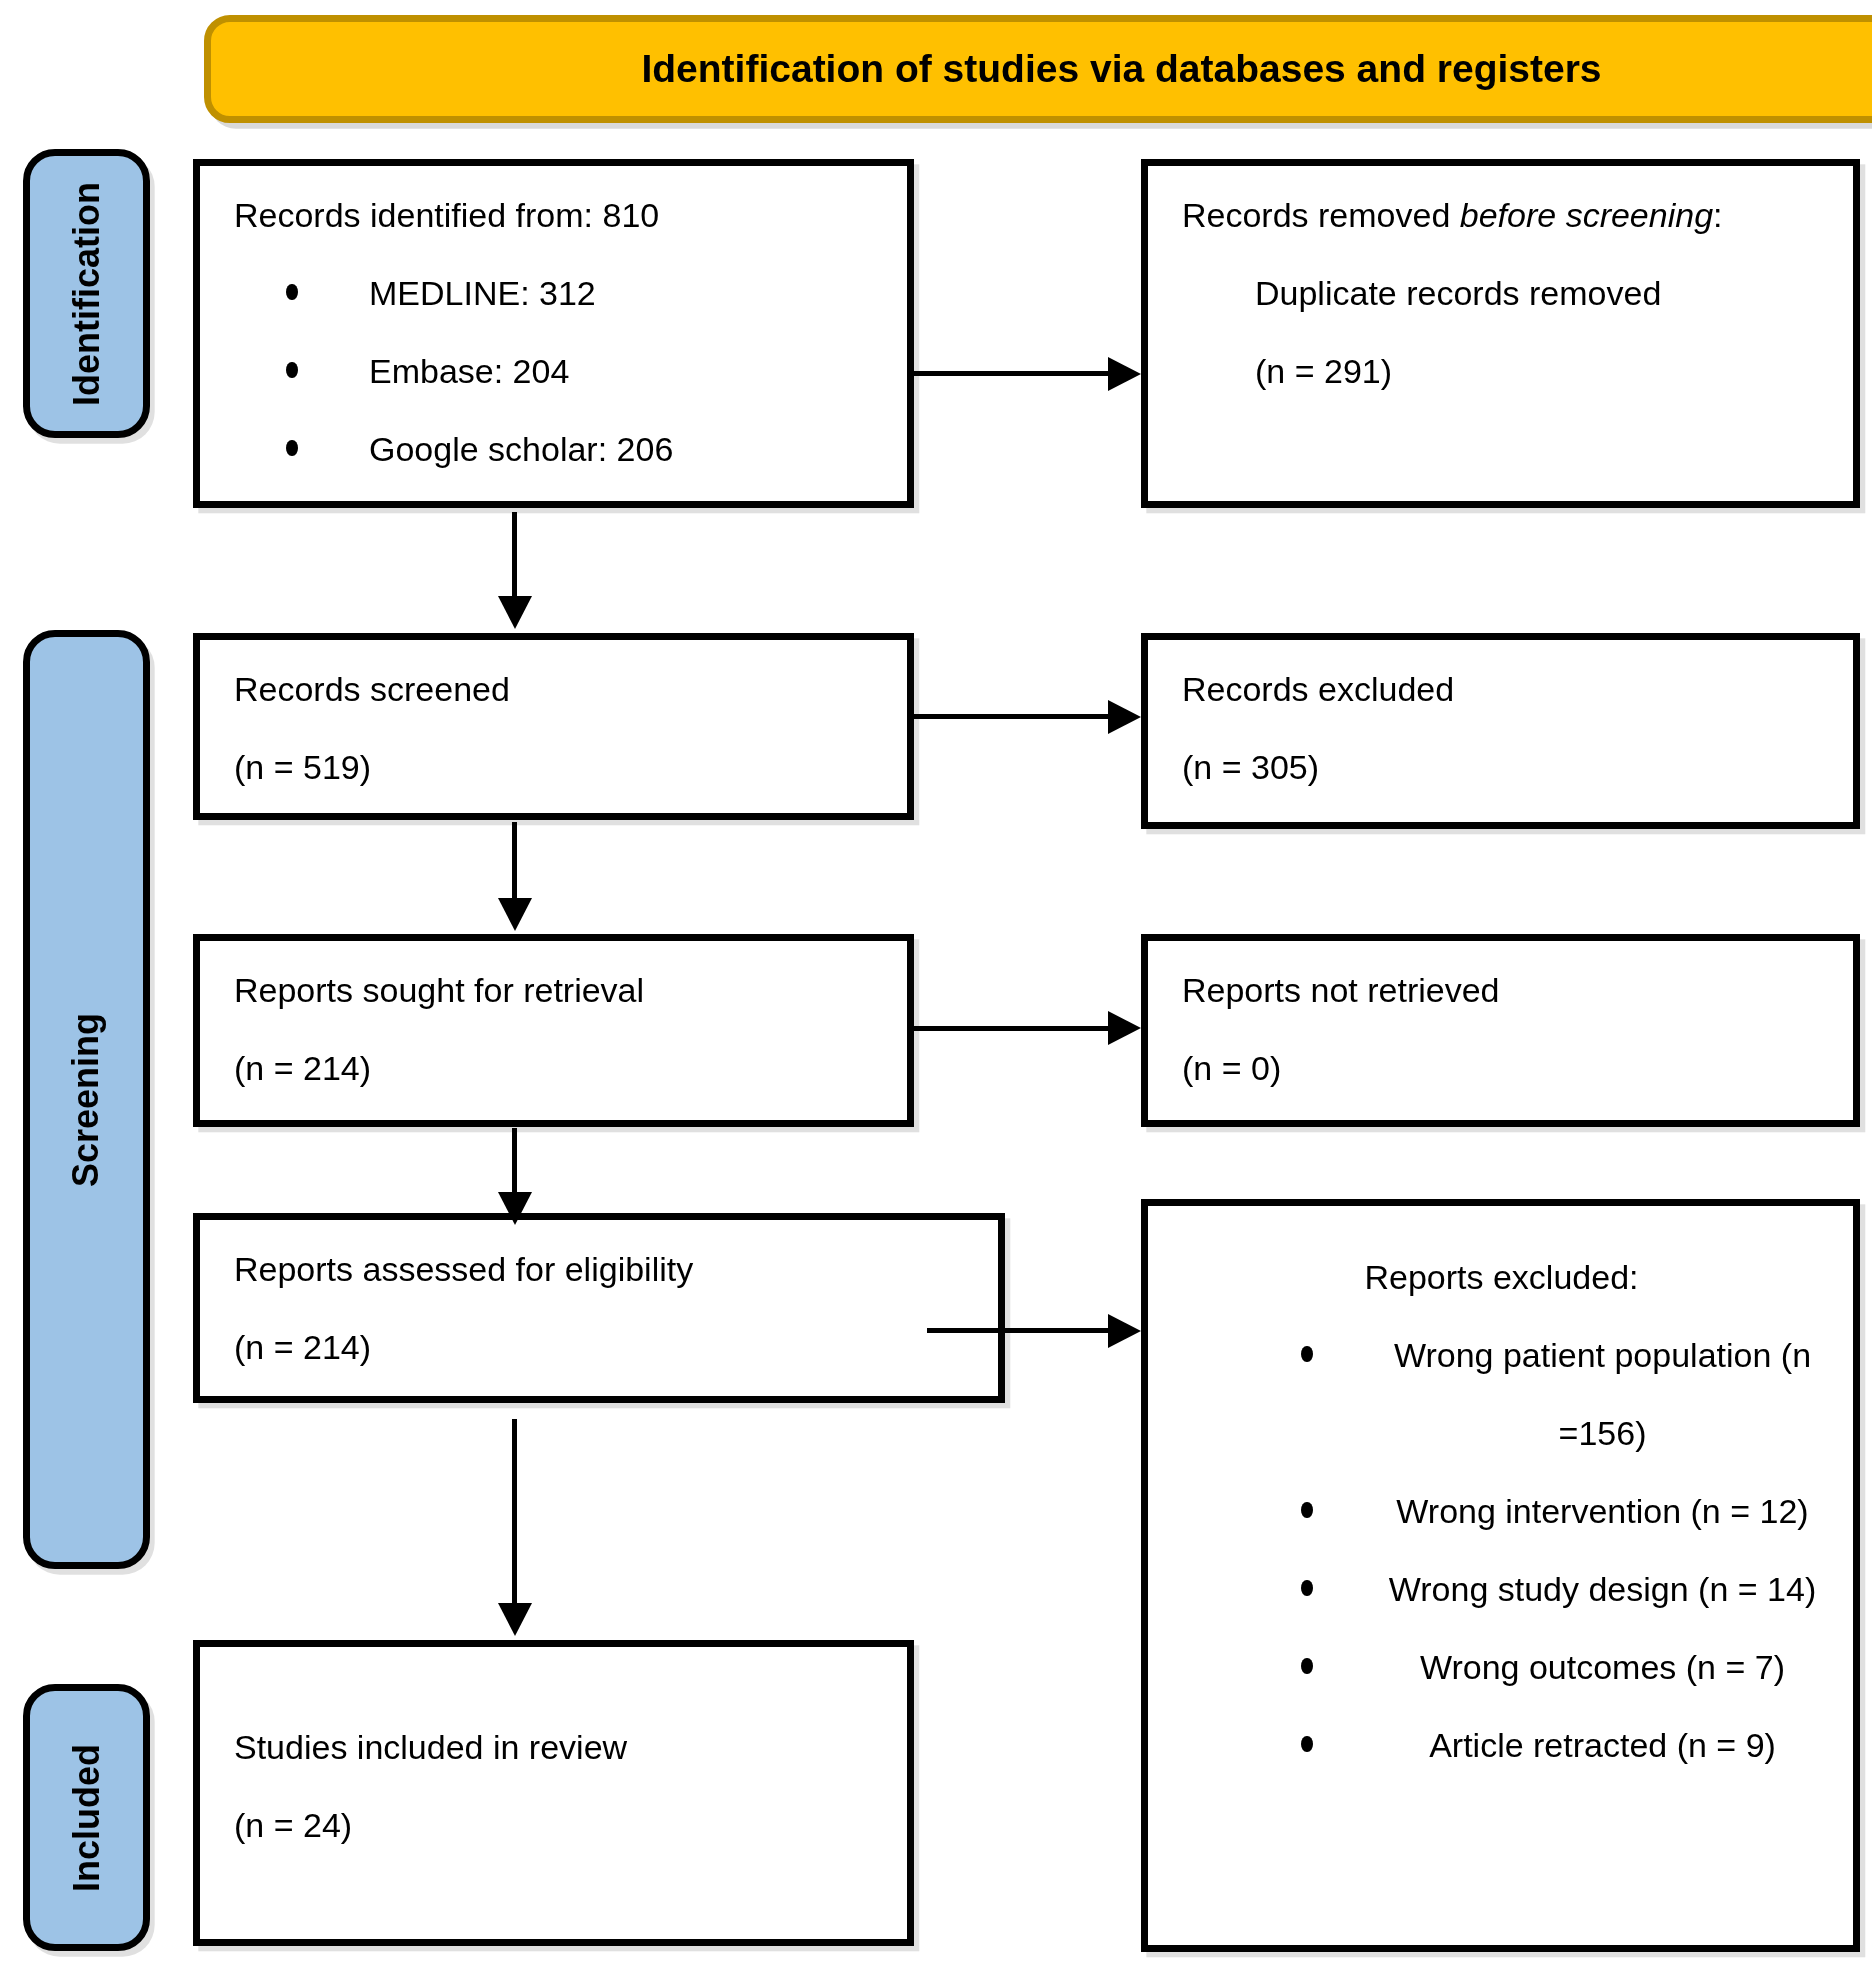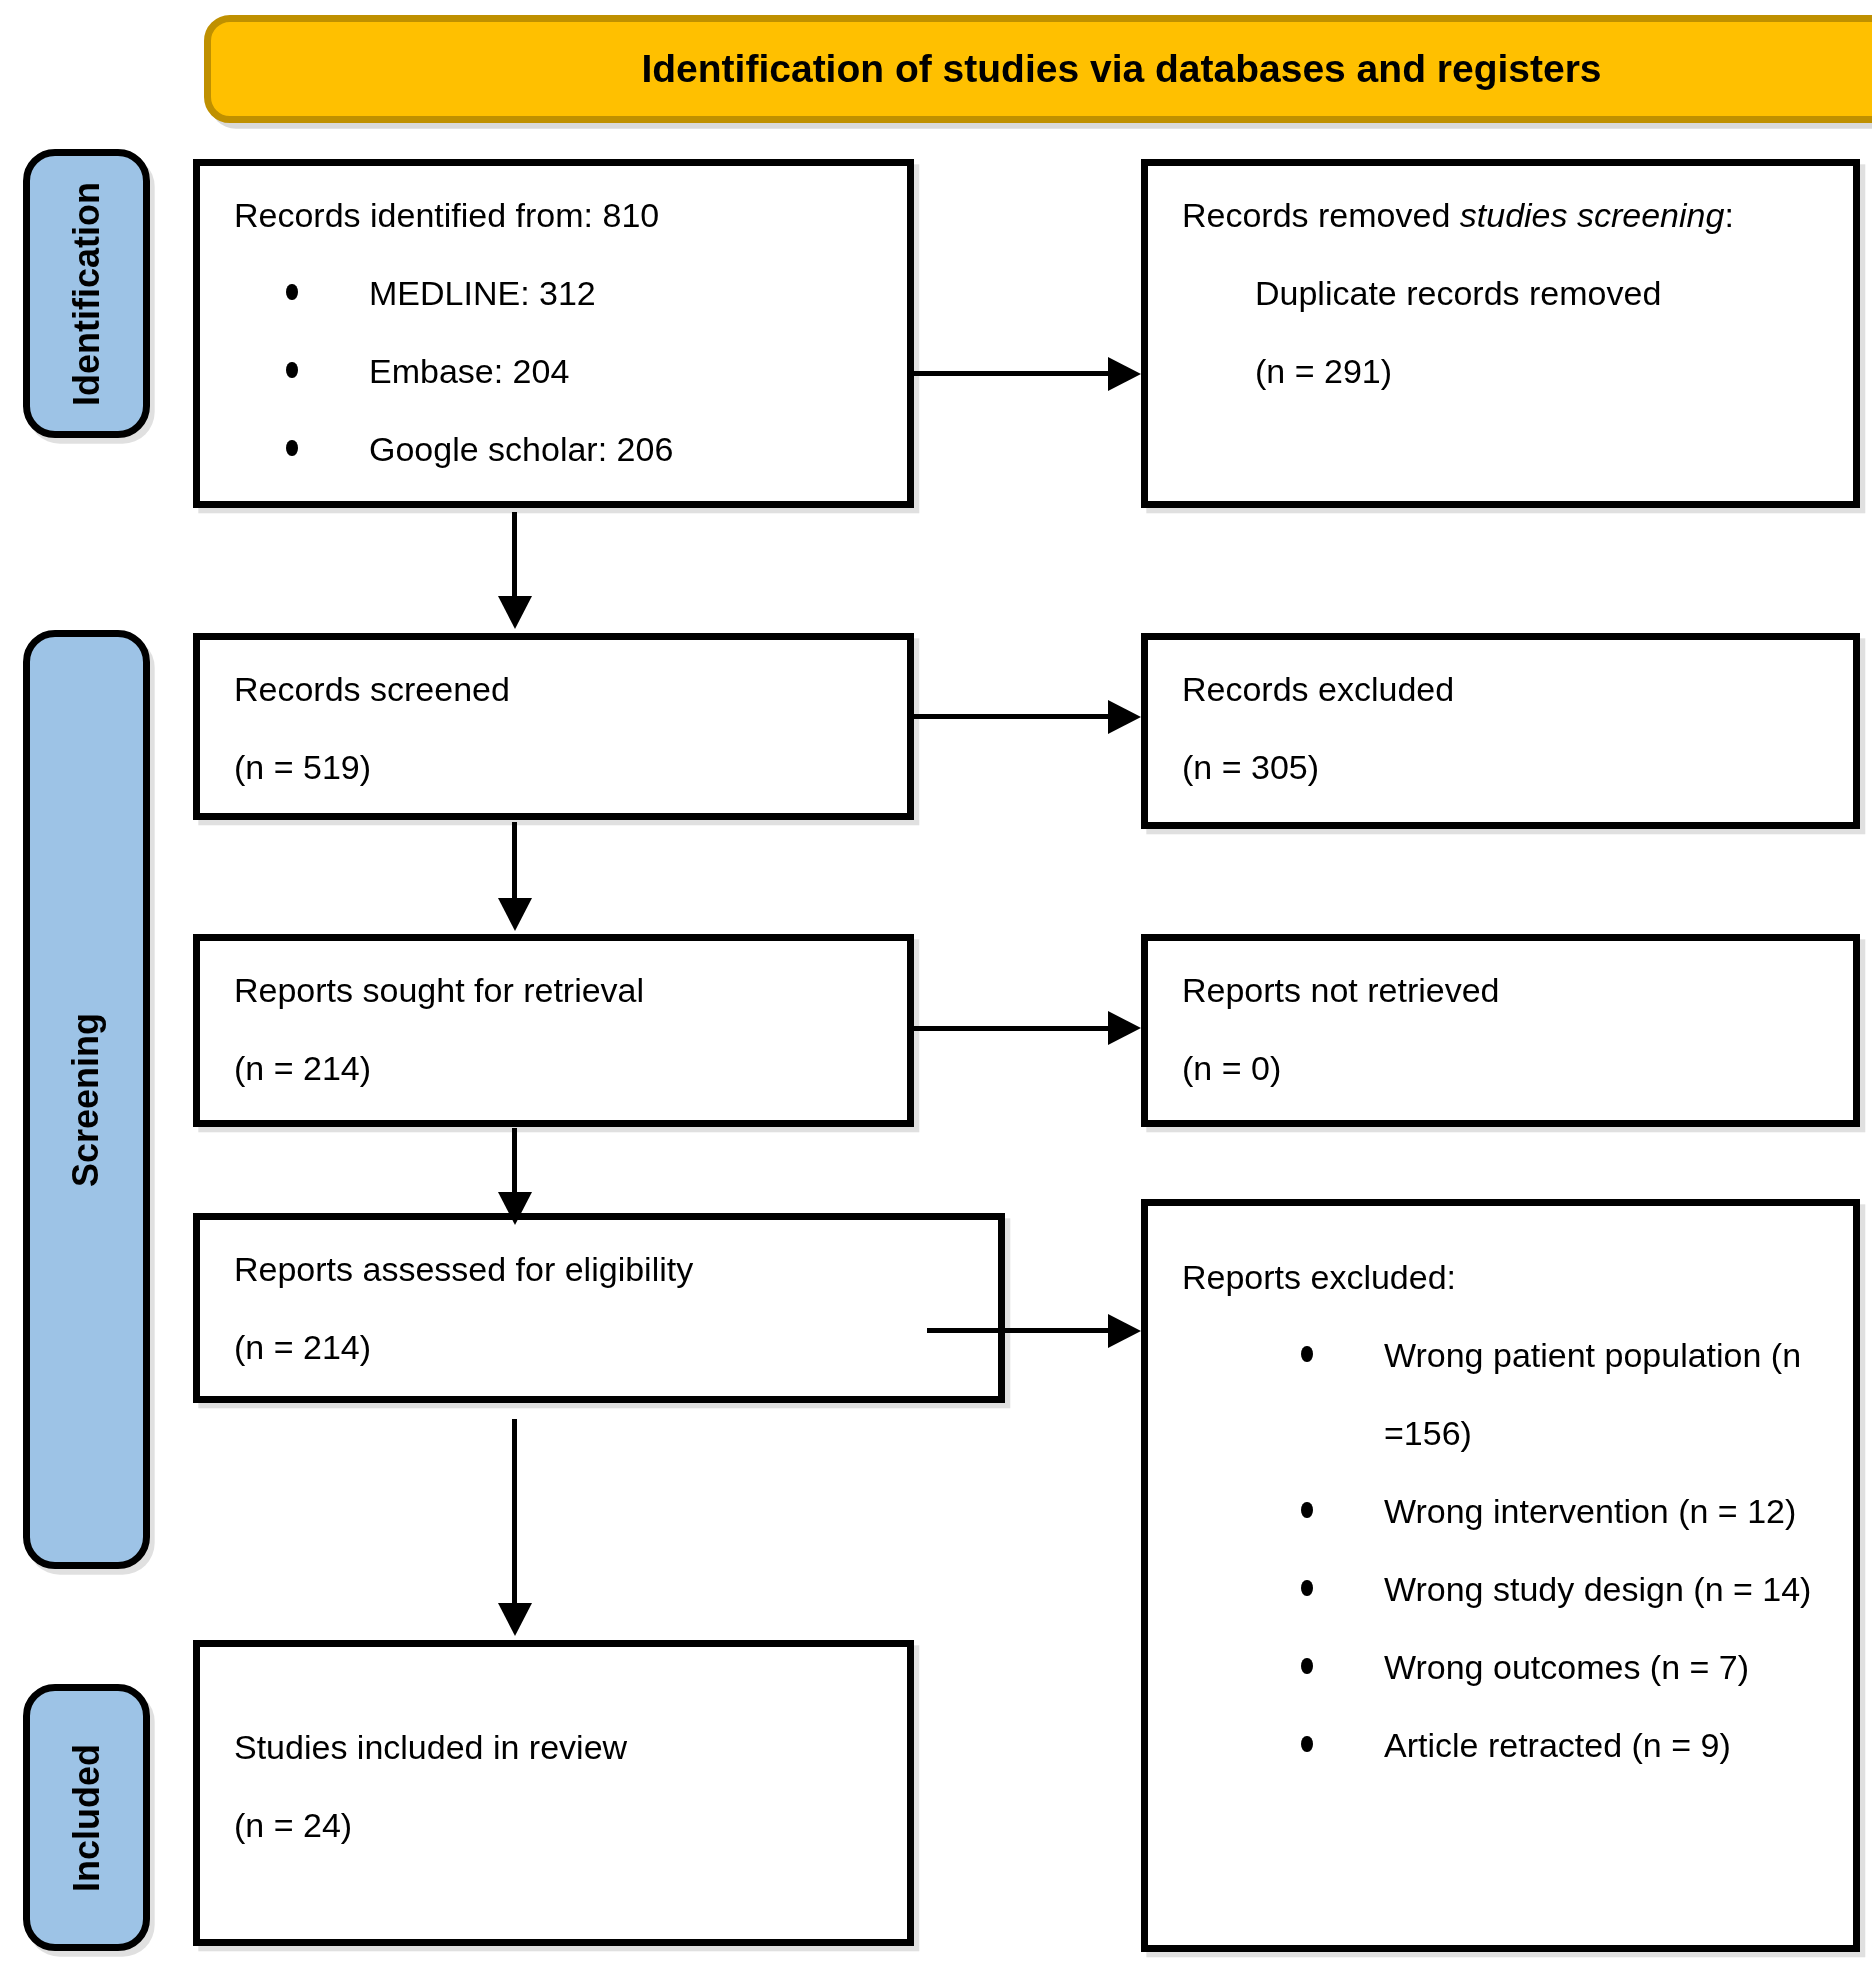--- a/index.html
+++ b/index.html
@@ -81,21 +81,21 @@
   <div class="fbox b-ident" style="left:193px;top:159px;width:721px;height:349px;">
     <div>Records identified from: 810</div>
     <ul>
       <li>MEDLINE: 312</li>
       <li>Embase: 204</li>
       <li>Google scholar: 206</li>
     </ul>
   </div>
 
   <div class="fbox" style="left:1141px;top:159px;width:719px;height:349px;">
-    <div><span>Records removed </span><span class="it">studies screening</span><span>:</span></div>
+    <div><span>Records removed </span><span class="it">before screening</span><span>:</span></div>
     <div class="indent">Duplicate records removed</div>
     <div class="indent">(n = 291)</div>
   </div>
 
   <div class="fbox" style="left:193px;top:633px;width:721px;height:187px;">
     <div>Records screened</div>
     <div>(n = 519)</div>
   </div>
 
   <div class="fbox" style="left:1141px;top:633px;width:719px;height:196px;">
@@ -111,21 +111,21 @@
   <div class="fbox" style="left:1141px;top:934px;width:719px;height:193px;">
     <div>Reports not retrieved</div>
     <div>(n = 0)</div>
   </div>
 
   <div class="fbox" style="left:193px;top:1213px;width:812px;height:190px;">
     <div>Reports assessed for eligibility</div>
     <div>(n = 214)</div>
   </div>
 
-  <div class="fbox b-repexcl" style="left:1141px;top:1199px;width:719px;height:753px;padding-top:32px;">
+  <div class="fbox b-repexcl" style="left:1141px;top:1199px;width:719px;height:753px;padding-top:32px;text-align:center;">
     <div>Reports excluded:</div>
     <ul>
       <li>Wrong patient population (n =156)</li>
       <li>Wrong intervention (n = 12)</li>
       <li>Wrong study design (n = 14)</li>
       <li>Wrong outcomes (n = 7)</li>
       <li>Article retracted (n = 9)</li>
     </ul>
   </div>
 

